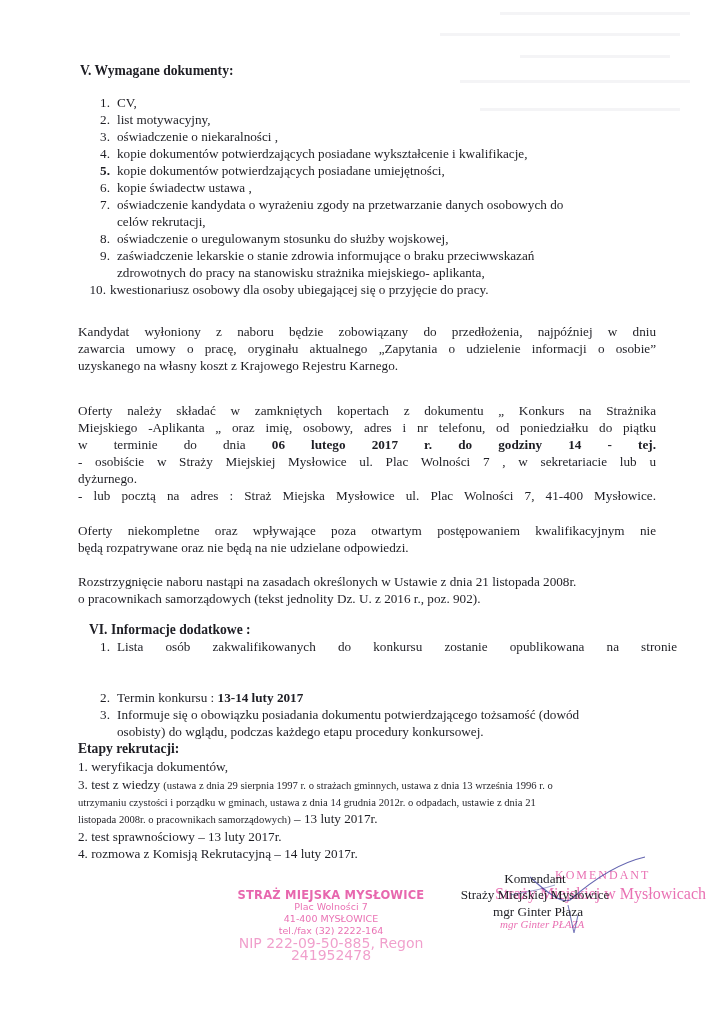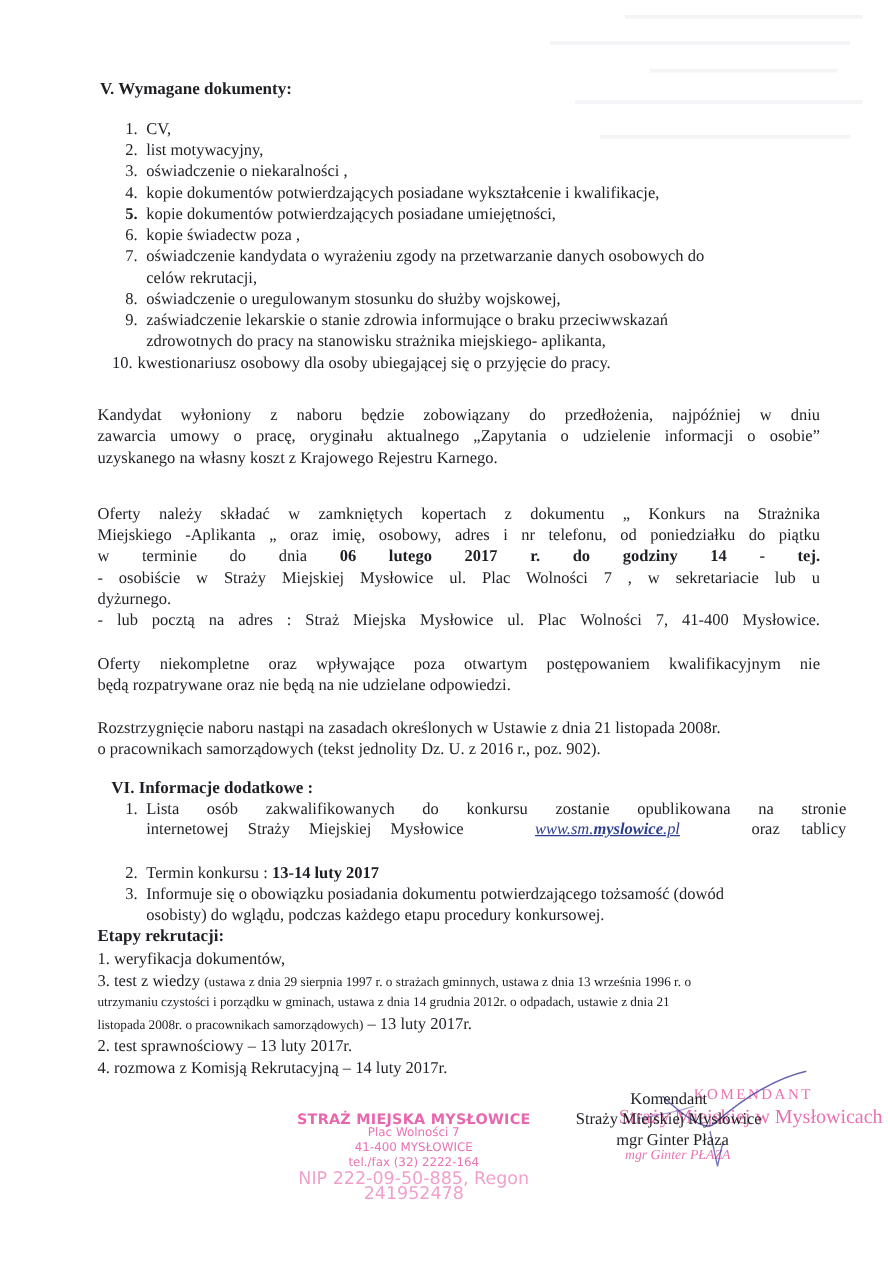--- a/index.html
+++ b/index.html
@@ -56,21 +56,21 @@
     <div class="li" style="left:98px;top:146px;">
       <span class="num" style="left:-8px;">4.</span>
       <span class="txt" style="left:19px;">kopie dokumentów potwierdzających posiadane wykształcenie i kwalifikacje,</span>
     </div>
     <div class="li" style="left:98px;top:163px;">
       <span class="num bold" style="left:-8px;">5.</span>
       <span class="txt" style="left:19px;">kopie dokumentów potwierdzających posiadane umiejętności,</span>
     </div>
     <div class="li" style="left:98px;top:180px;">
       <span class="num" style="left:-8px;">6.</span>
-      <span class="txt" style="left:19px;">kopie świadectw poza ,</span>
+      <span class="txt" style="left:19px;">kopie świadectw ustawa ,</span>
     </div>
     <div class="li" style="left:98px;top:197px;">
       <span class="num" style="left:-8px;">7.</span>
       <span class="txt" style="left:19px;">oświadczenie kandydata o wyrażeniu zgody na przetwarzanie danych osobowych do</span>
       <span class="txt" style="left:19px;top:17px;">celów rekrutacji,</span>
     </div>
     <div class="li" style="left:98px;top:231px;">
       <span class="num" style="left:-8px;">8.</span>
       <span class="txt" style="left:19px;">oświadczenie o uregulowanym stosunku do służby wojskowej,</span>
     </div>
@@ -113,25 +113,20 @@
     <div class="para" style="left:78px;top:590px;">o pracownikach samorządowych (tekst jednolity Dz. U. z 2016 r., poz. 902).</div>
   </div>
 
   <div class="abs h" style="left:89px;top:622px;">VI. Informacje dodatkowe :</div>
 
   <div>
     <div class="li" style="left:98px;top:639px;">
       <span class="num" style="left:-8px;">1.</span>
       <div class="txt" style="left:19px;width:560px;">
         <div style="text-align:justify;text-align-last:justify;white-space:nowrap;">Lista osób zakwalifikowanych do konkursu zostanie opublikowana na stronie</div>
-        <div style="display:flex;justify-content:space-between;white-space:nowrap;">
-          <span style="word-spacing:12px;">internetowej Straży Miejskiej Mysłowice</span>
-          <a class="link"><span>www.sm.</span><b>myslowice</b><span>.pl</span></a>
-          <span style="word-spacing:14px;">oraz tablicy</span>
-        </div>
       </div>
     </div>
     <div class="li" style="left:98px;top:690px;">
       <span class="num" style="left:-8px;">2.</span>
       <span class="txt" style="left:19px;"><span>Termin konkursu : </span><b>13-14 luty 2017</b></span>
     </div>
     <div class="li" style="left:98px;top:707px;">
       <span class="num" style="left:-8px;">3.</span>
       <span class="txt" style="left:19px;">Informuje się o obowiązku posiadania dokumentu potwierdzającego tożsamość (dowód</span>
       <span class="txt" style="left:19px;top:17px;">osobisty) do wglądu, podczas każdego etapu procedury konkursowej.</span>

